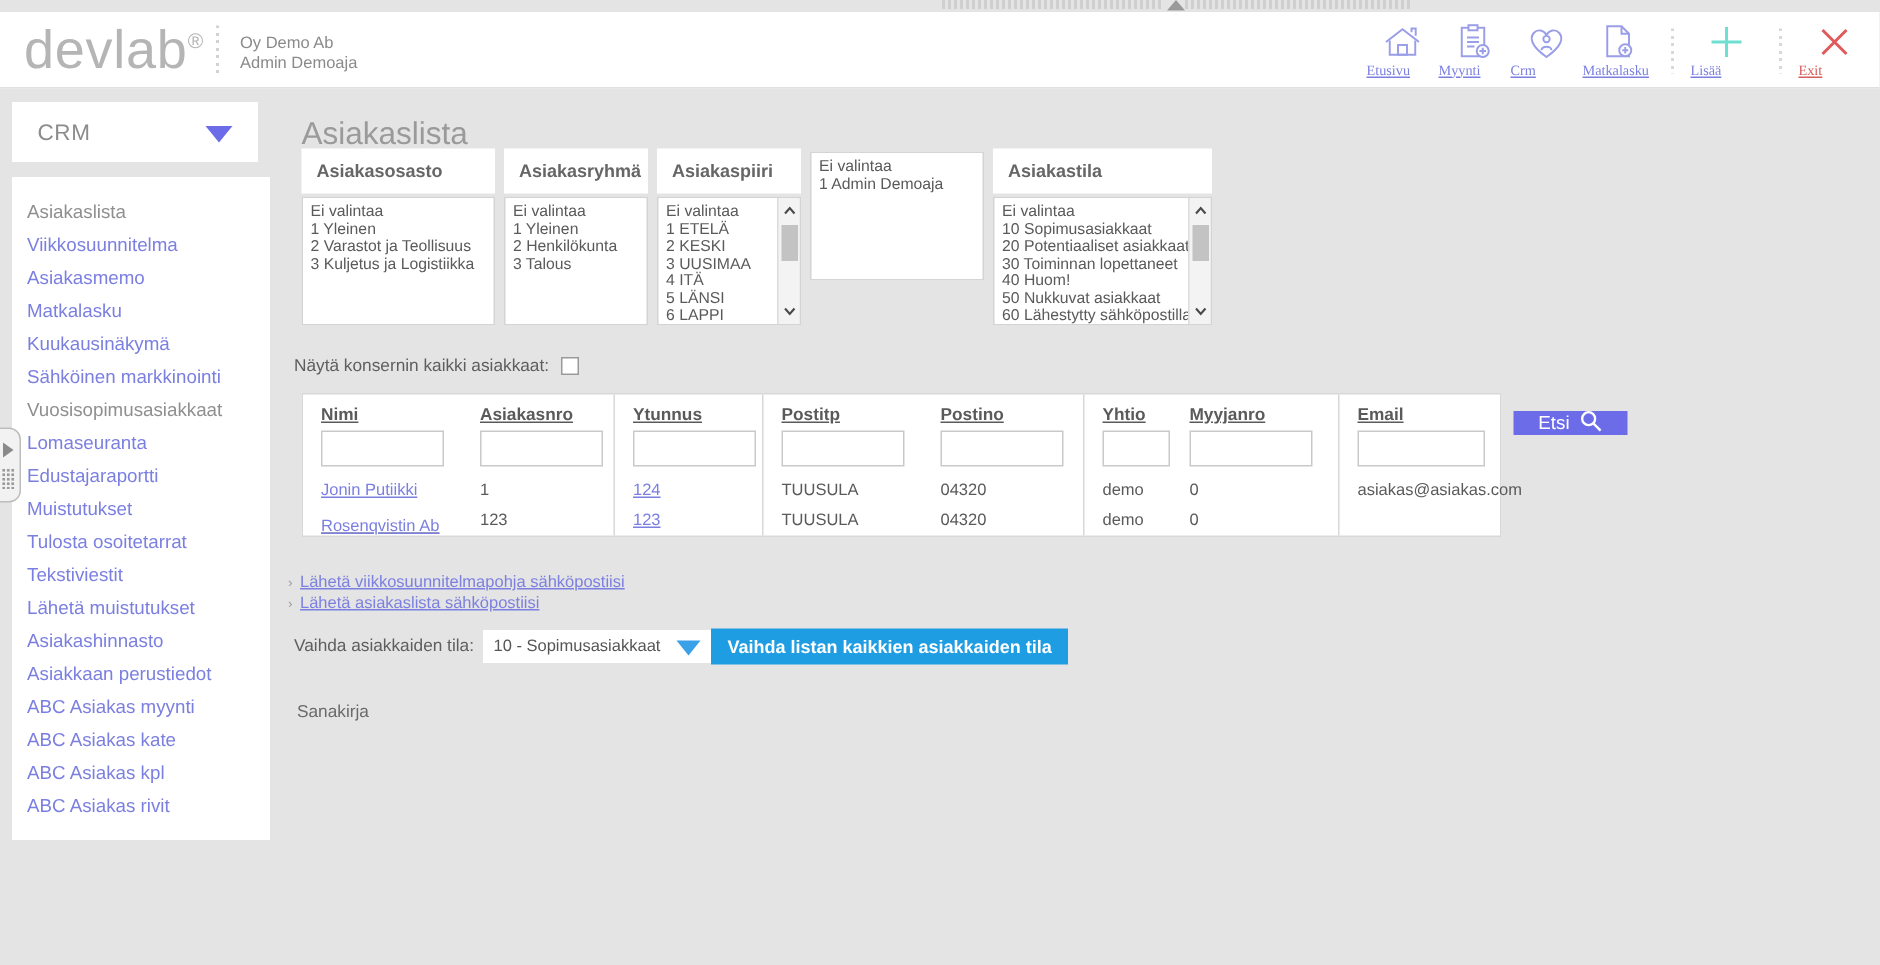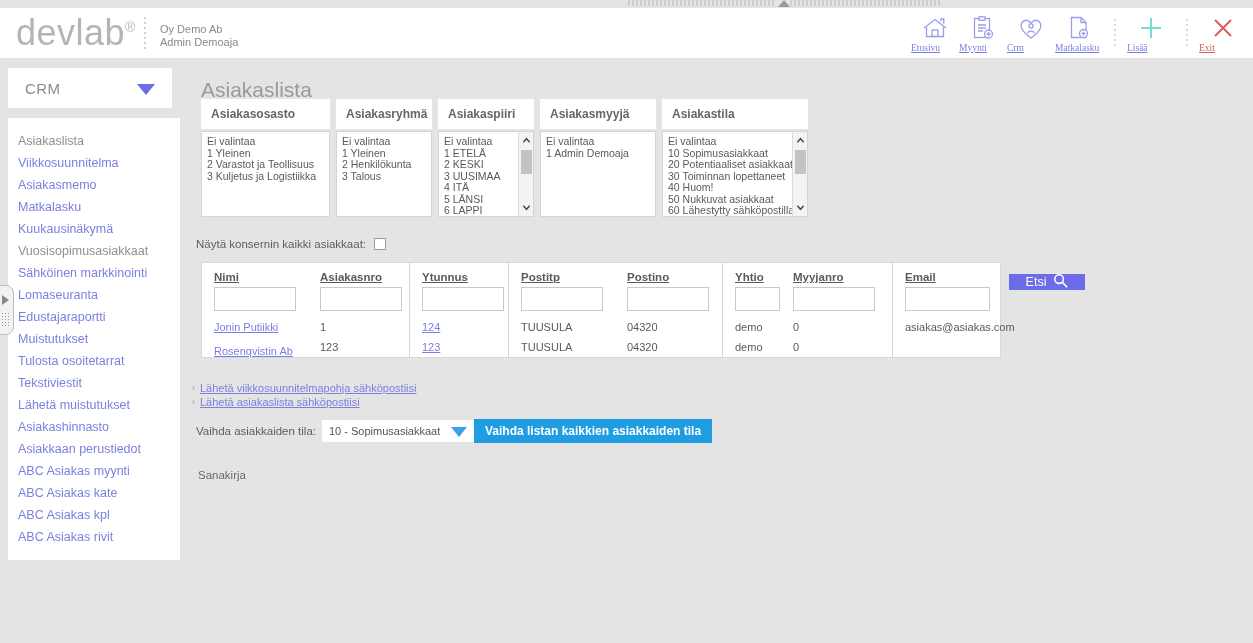--- a/index.html
+++ b/index.html
@@ -337,22 +337,22 @@
   <span class="txt">CRM</span>
   <span class="caret"></span>
 </div>
 
 <div class="sb-menu" id="sidebar-menu">
     <a class="sb-item muted">Asiakaslista</a>
     <a class="sb-item">Viikkosuunnitelma</a>
     <a class="sb-item">Asiakasmemo</a>
     <a class="sb-item">Matkalasku</a>
     <a class="sb-item">Kuukausinäkymä</a>
+    <a class="sb-item">Sähköinen markkinointi</a>
     <a class="sb-item muted">Vuosisopimusasiakkaat</a>
-    <a class="sb-item">Sähköinen markkinointi</a>
     <a class="sb-item">Lomaseuranta</a>
     <a class="sb-item">Edustajaraportti</a>
     <a class="sb-item">Muistutukset</a>
     <a class="sb-item">Tulosta osoitetarrat</a>
     <a class="sb-item">Tekstiviestit</a>
     <a class="sb-item">Lähetä muistutukset</a>
     <a class="sb-item">Asiakashinnasto</a>
     <a class="sb-item">Asiakkaan perustiedot</a>
     <a class="sb-item">ABC Asiakas myynti</a>
     <a class="sb-item">ABC Asiakas kate</a>
@@ -401,21 +401,20 @@
               <path d="M1.5 7 L5 3 L8.5 7"></path>
             </svg></span>
           <span class="thumb"></span>
           <span class="arrow-dn"><svg width="9" height="9" viewBox="0 0 10 10" fill="none" stroke="#4a4a4a" stroke-width="1.6">
               <path d="M1.5 3 L5 7 L8.5 3"></path>
             </svg></span>
         </div>
       </div>
     </div>
     <div class="filtercol">
-      <div class="filter-head" style="width: 116px;">Asiakasmyyjä</div>
       <div class="filter-list" style="width: 116px;">
         <div class="opt">Ei valintaa</div>
         <div class="opt">1 Admin Demoaja</div>
       </div>
     </div>
     <div class="filtercol">
       <div class="filter-head" style="width: 146px;">Asiakastila</div>
       <div class="filter-list" style="width: 146px;">
         <div class="opt">Ei valintaa</div>
         <div class="opt">10 Sopimusasiakkaat</div>

